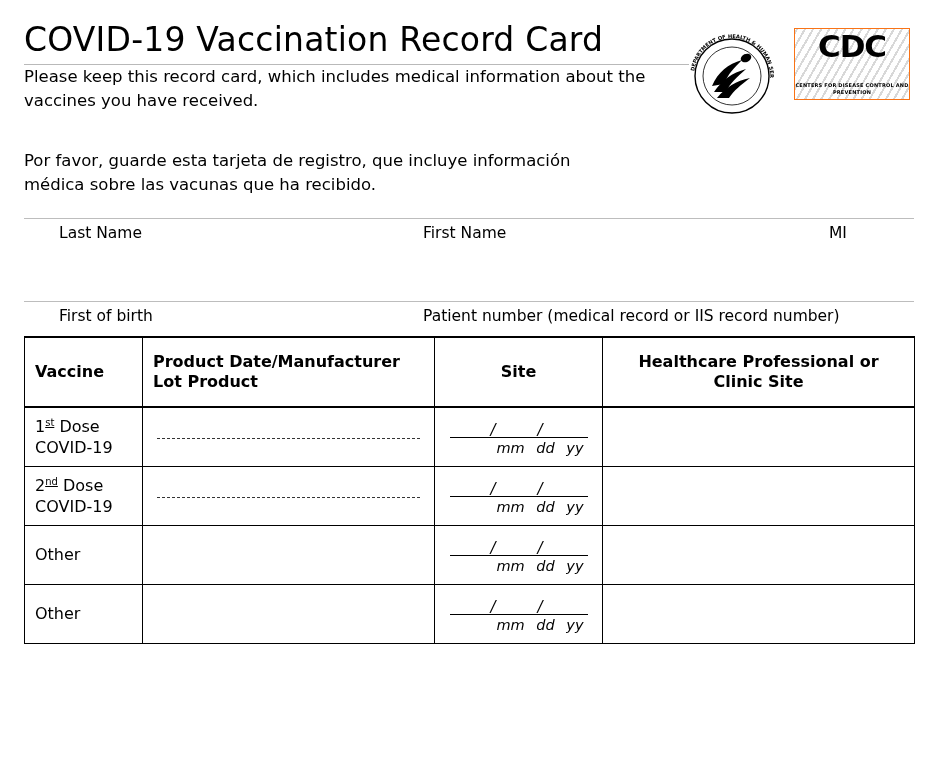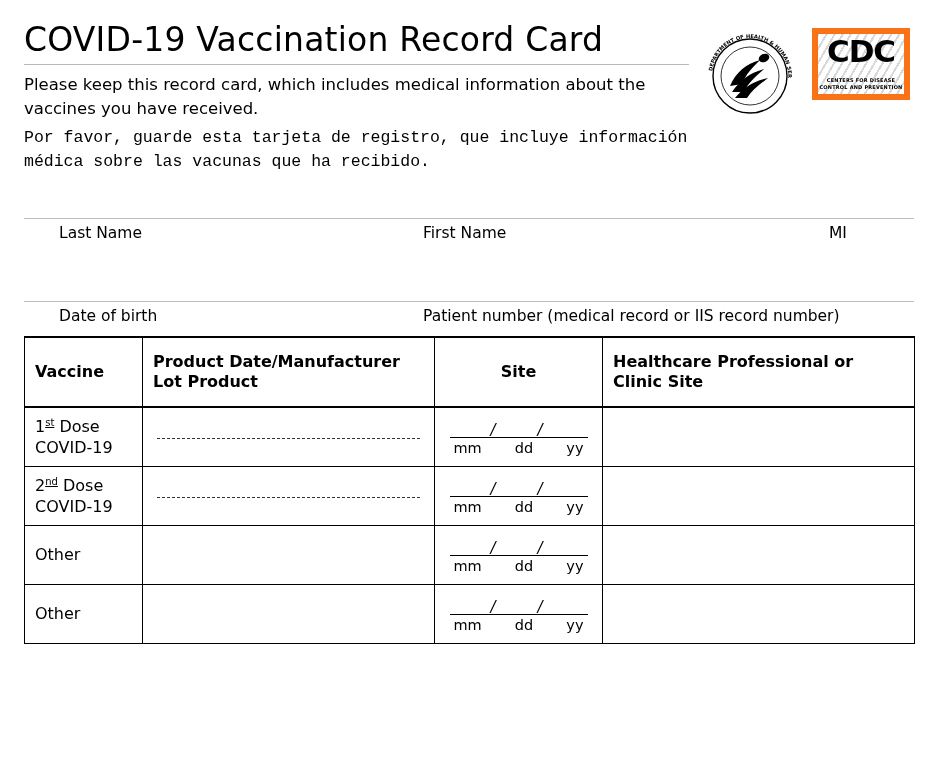--- a/index.html
+++ b/index.html
@@ -38,42 +38,42 @@
   .title-rule {
     border-bottom: 1px solid #b9b9b9;
     width: 665px;
     margin-top: 6px;
   }
   .intro-en, .intro-es {
     font-size: 16.5px;
     line-height: 1.45;
     width: 640px;
   }
-  .intro-en { margin-top: 8px; }
-  .intro-es { margin-top: 5px; font-family: Liberation Mono, monospace; }
+  .intro-en { margin-top: 0; }
+  .intro-es { margin-top: 36px; }
   .intro-es .line { white-space: nowrap; }
 
   
   .logos {
     position: absolute;
     top: 6px;
     right: 4px;
     display: flex;
     align-items: flex-start;
     gap: 14px;
   }
   .hhs-seal {
     width: 96px;
     height: 96px;
     position: relative;
   }
   .cdc-logo {
-    width: 98px;
+    width: 116px;
     height: 72px;
-    border: 6px solid #f97316;
+    border: 1px solid #f97316;
     box-sizing: border-box;
     position: relative;
     overflow: hidden;
     background: #fff;
   }
   .cdc-logo .stripes {
     position: absolute;
     inset: 0;
     background: repeating-linear-gradient(
       -60deg,
@@ -146,21 +146,21 @@
     height: 68px;
   }
   .th-inner {
     font-size: 16px;
     font-weight: bold;
     line-height: 1.25;
     padding: 0 10px;
   }
   .th-vaccine { text-align: left; }
   .th-date { text-align: center; }
-  .th-left { text-align: left; }
+  .th-left { text-align: center; }
   .th-prod {
     text-align: left;
     padding: 0 10px;
   }
   .th-prod .pname { display: block; }
   .th-prod .dots {
     border-bottom: 1px dotted #555;
     margin: 4px 0 4px 0;
   }
   .th-prod .lot { display: block; }
@@ -202,21 +202,23 @@
     font-size: 15px;
     font-style: italic;
     line-height: 1;
   }
   .date-slashes .sl1 { left: 41px; }
   .date-slashes .sl2 { left: 88px; }
   .date-labels {
     display: flex;
     justify-content: space-between;
     font-size: 14.5px;
+    font-style: italic;
     padding: 2px 4px 0 4px;
+    margin-left: 43px;
   }
 </style>
 </head>
 <body>
 
 <div class="card">
 
   <div class="header">
 
     <div class="title">COVID-19 Vaccination Record Card</div>
@@ -263,21 +265,21 @@
 
     <div class="field-row">
       <span class="lbl c1">Last Name</span>
       <span class="lbl c2">First Name</span>
       <span class="lbl c3">MI</span>
     </div>
 
     <div class="spacer-row"></div>
 
     <div class="field-row">
-      <span class="lbl c1">Date of birth</span>
+      <span class="lbl c1">First of birth</span>
       <span class="lbl c2"><span>Patient number</span> <span class="ital">(medical record or IIS record number)</span></span>
     </div>
 
   </div>
 
   <table class="vax">
     <colgroup>
       <col style="width:118px">
       <col style="width:292px">
       <col style="width:168px">

